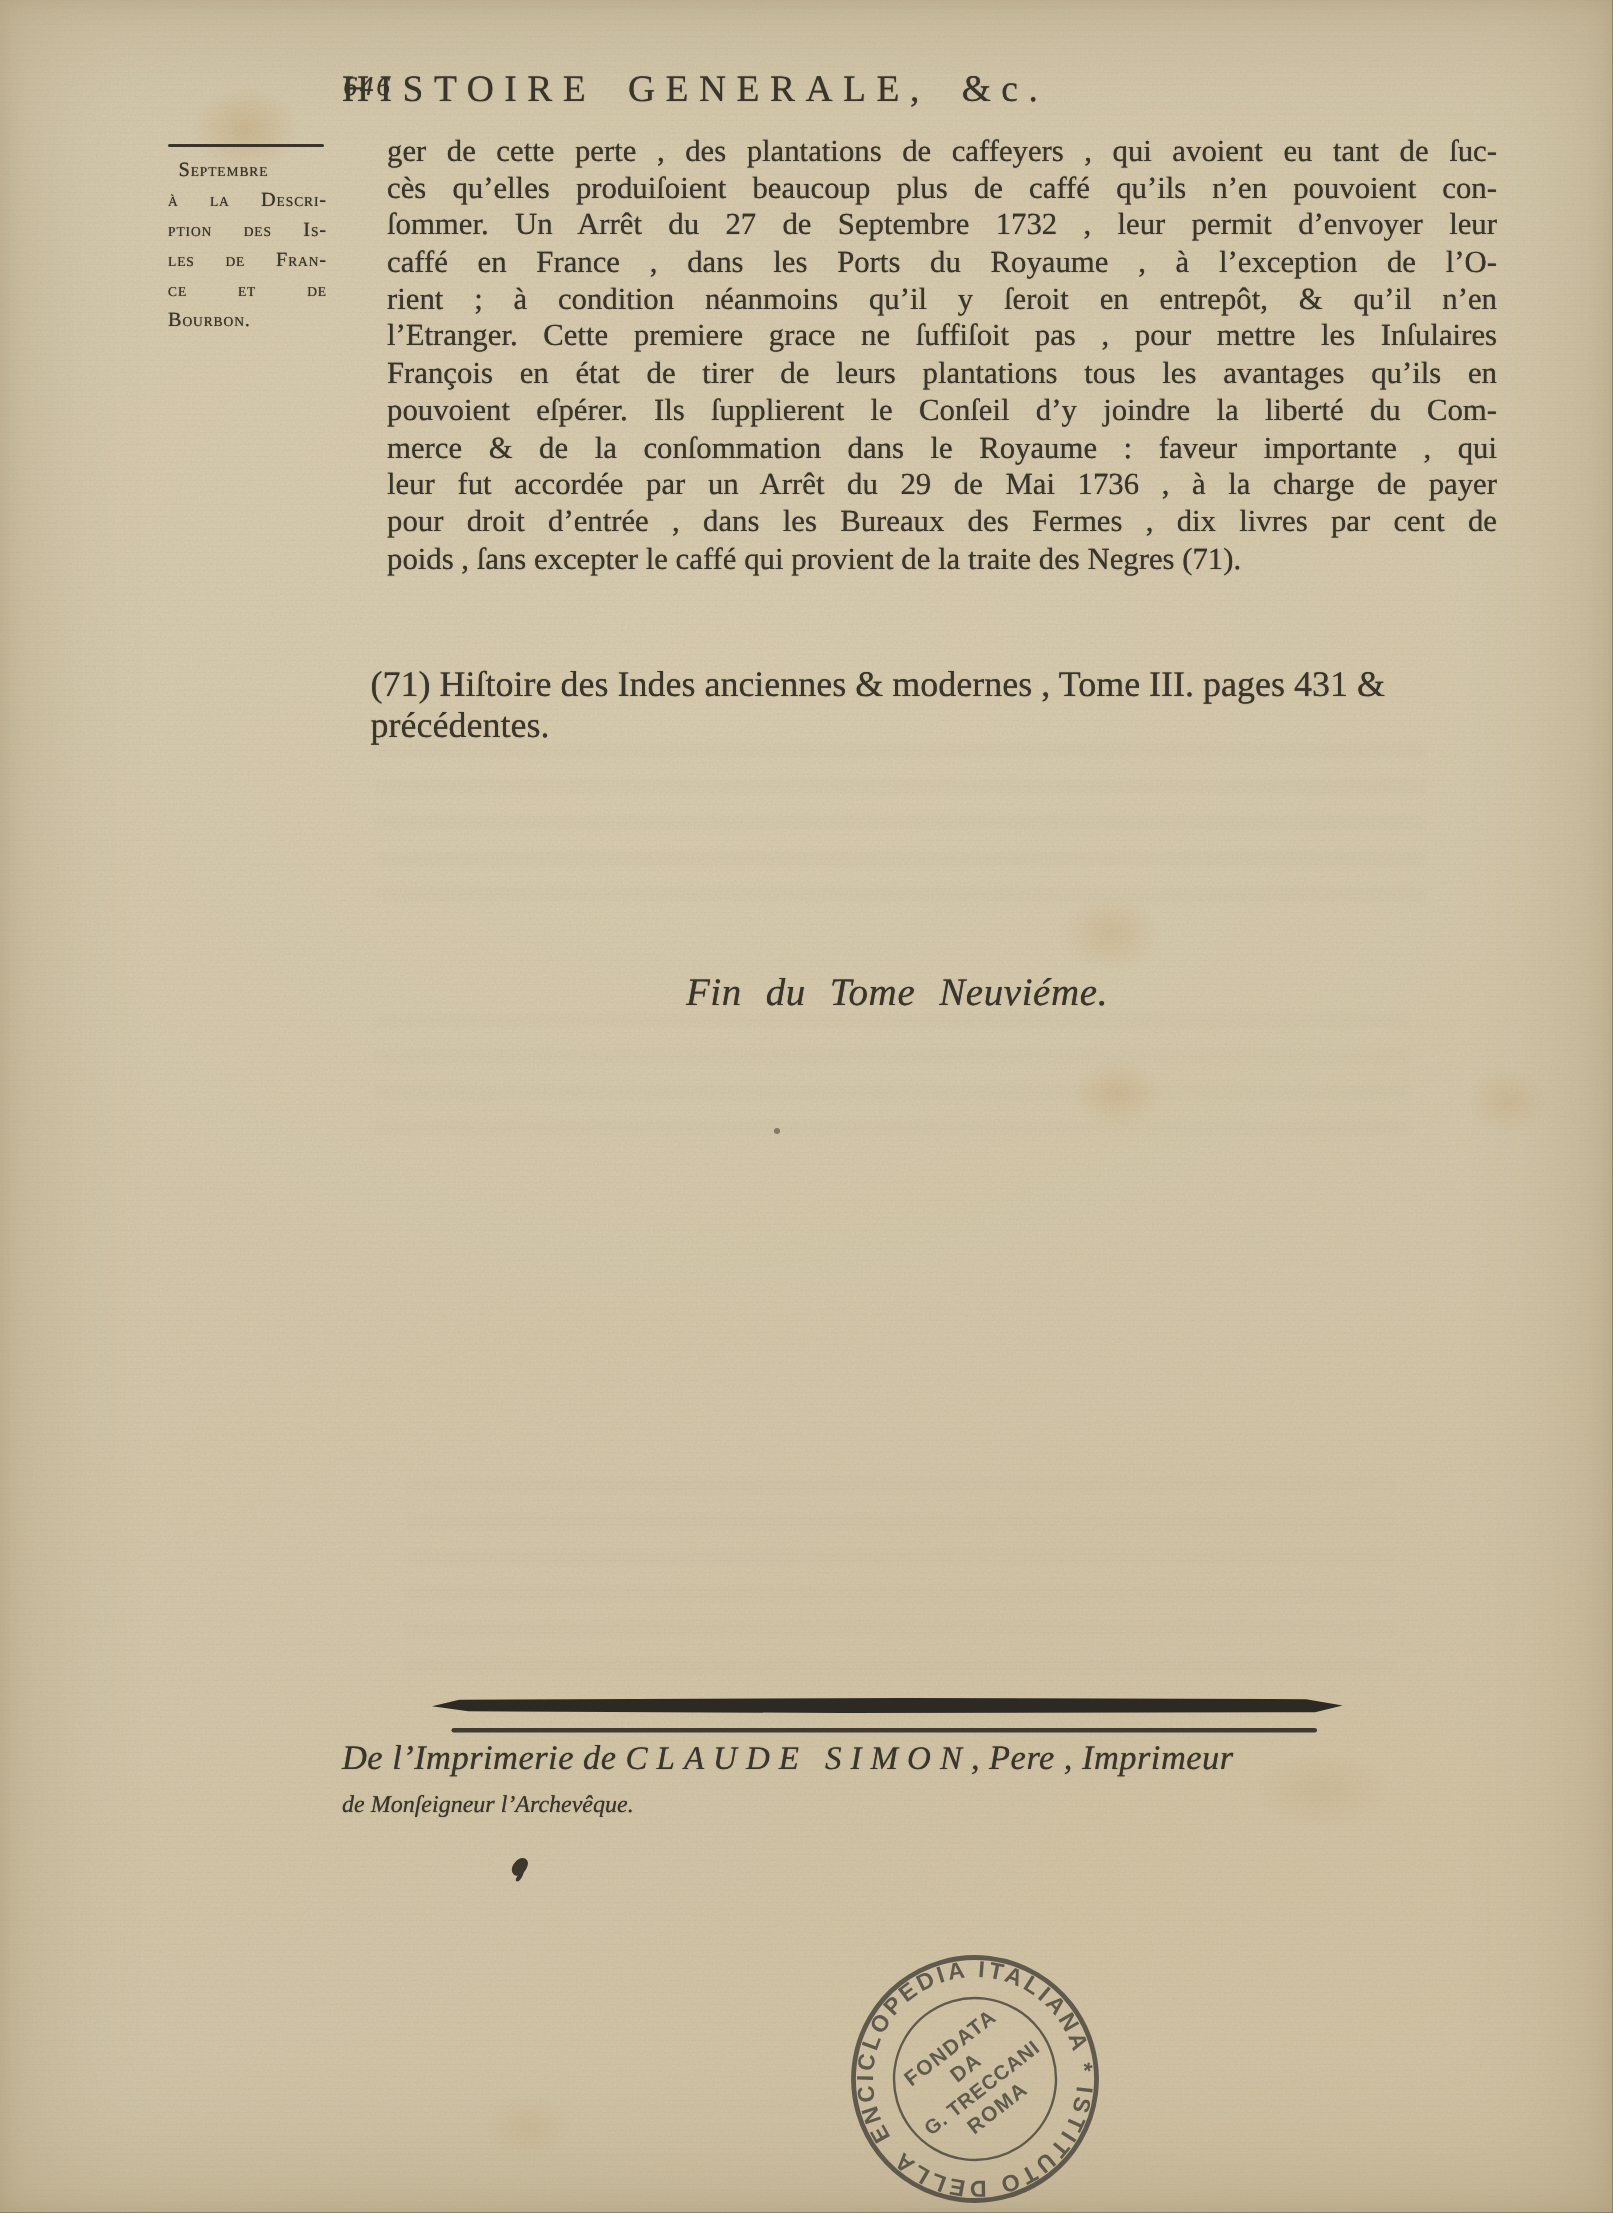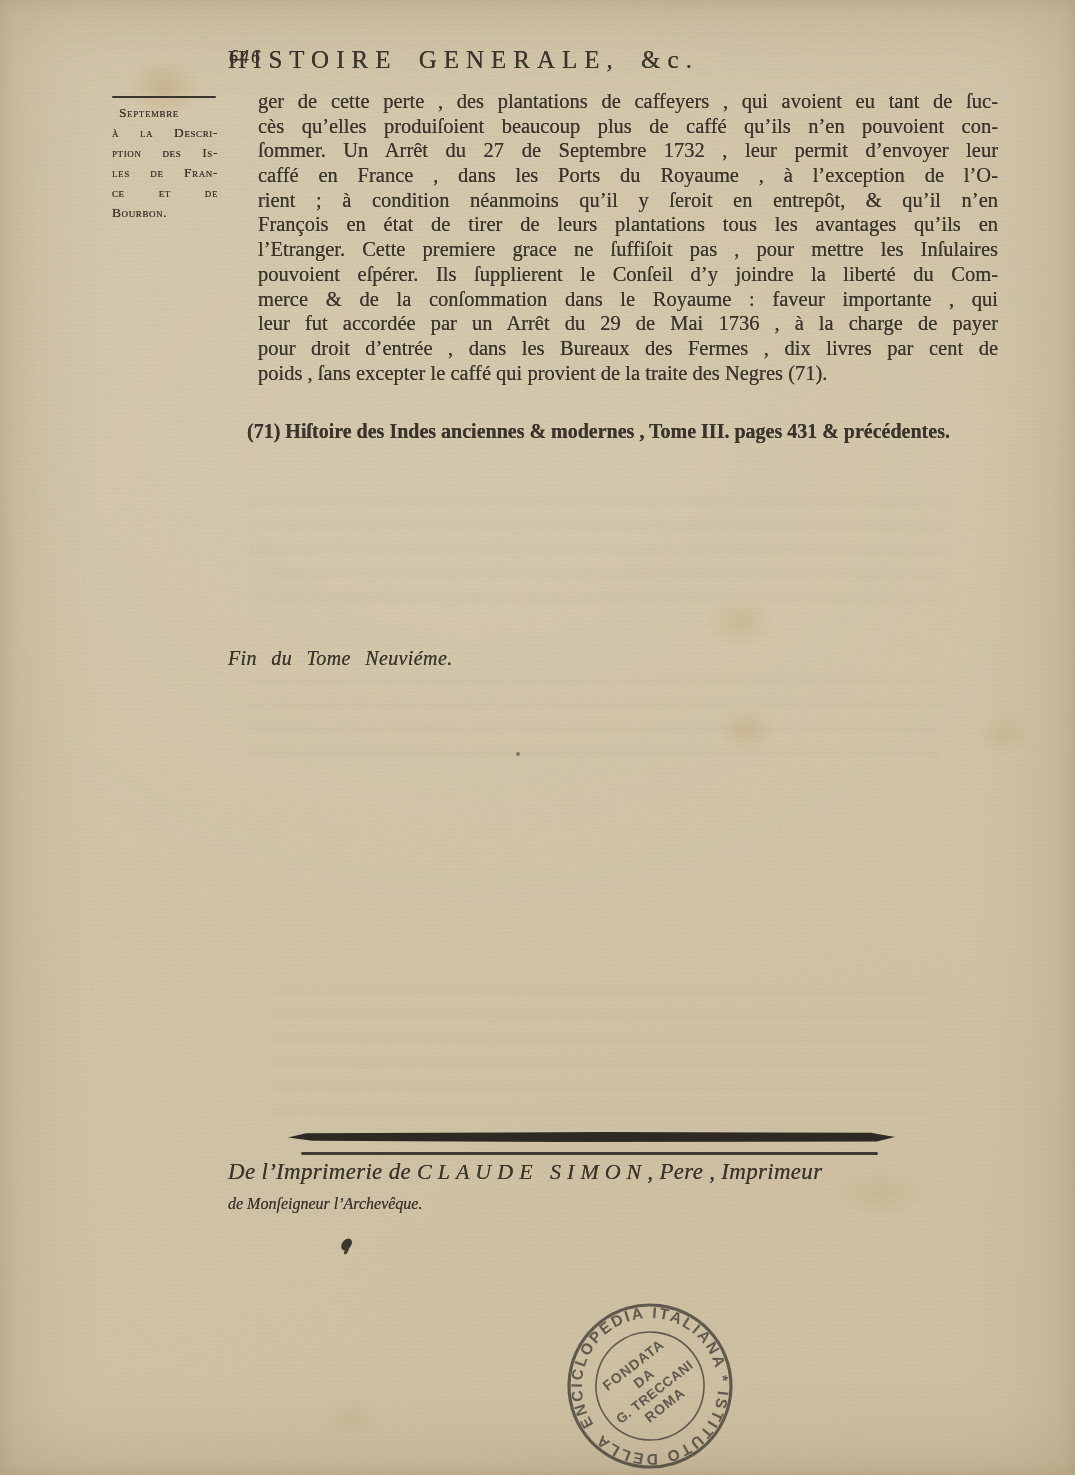--- a/index.html
+++ b/index.html
@@ -34,22 +34,22 @@
   
   .mnote{position:absolute;left:112px;top:103px;width:106px;font-size:13.5px;line-height:20px;}
   .mnote-rule{position:absolute;left:112px;top:96px;width:104px;height:2px;background:#3a352c;border-radius:1px;}
   .mnote .ln{font-variant:small-caps;letter-spacing:.6px;text-align:justify;text-align-last:justify;height:20px;overflow:hidden;}
   .mnote .ln.first{padding-left:7px;}
   .mnote .ln.last{text-align-last:left;}
   
   .bodyblock{position:absolute;left:228px;top:89px;width:740px;font-size:20.5px;line-height:24.7px;margin-left:30px;}
   .bodyblock .ln{height:24.7px;text-align:justify;text-align-last:justify;white-space:normal;overflow:hidden;}
   .bodyblock .ln.last{text-align-last:left;}
-  .footnote{position:absolute;left:247px;top:420px;width:710px;font-size:20px;font-weight:bold;}
-  .fin{position:absolute;left:228px;top:647px;width:740px;font-style:italic;font-size:20px;word-spacing:9px;letter-spacing:.4px;}
+  .footnote{position:absolute;left:247px;top:444px;width:710px;font-size:24px;}
+  .fin{position:absolute;left:228px;top:647px;width:740px;text-align:center;font-style:italic;font-size:26px;word-spacing:9px;letter-spacing:.4px;}
   
   .rule-thick{
     position:absolute;left:288px;top:1132px;width:607px;height:10px;background:#2d2a23;
     clip-path:polygon(0 55%, 3% 12%, 52% 0, 96% 8%, 100% 50%, 97% 95%, 45% 100%, 4% 88%);
   }
   .rule-thin{position:absolute;left:301px;top:1152px;width:577px;height:3px;background:#333028;border-radius:2px;opacity:.92;}
   .imprint{position:absolute;left:228px;top:1159px;width:740px;font-style:italic;}
   .imprint .l1{font-size:23px;letter-spacing:.3px;}
   .imprint .l1 .caps{letter-spacing:6px;font-size:22px;}
   .imprint .l2{font-size:16px;margin-top:10px;font-family:Liberation Serif, serif;}
@@ -110,22 +110,22 @@
     <div class="ln">ce et de</div>
     <div class="ln last">Bourbon.</div>
   </div>
 
   <div class="bodyblock ink">
     <div class="ln">ger de cette perte , des plantations de caffeyers , qui avoient eu tant de ſuc-</div>
     <div class="ln">cès qu’elles produiſoient beaucoup plus de caffé qu’ils n’en pouvoient con-</div>
     <div class="ln">ſommer. Un Arrêt du 27 de Septembre 1732 , leur permit d’envoyer leur</div>
     <div class="ln">caffé en France , dans les Ports du Royaume , à l’exception de l’O-</div>
     <div class="ln">rient ; à condition néanmoins qu’il y ſeroit en entrepôt, &amp; qu’il n’en</div>
+    <div class="ln">l’Etranger. Cette premiere grace ne ſuffiſoit pas , pour mettre les Inſulaires</div>
     <div class="ln">François en état de tirer de leurs plantations tous les avantages qu’ils en</div>
-    <div class="ln">l’Etranger. Cette premiere grace ne ſuffiſoit pas , pour mettre les Inſulaires</div>
     <div class="ln">pouvoient eſpérer. Ils ſupplierent le Conſeil d’y joindre la liberté du Com-</div>
     <div class="ln">merce &amp; de la conſommation dans le Royaume : faveur importante , qui</div>
     <div class="ln">leur fut accordée par un Arrêt du 29 de Mai 1736 , à la charge de payer</div>
     <div class="ln">pour droit d’entrée , dans les Bureaux des Fermes , dix livres par cent de</div>
     <div class="ln last">poids , ſans excepter le caffé qui provient de la traite des Negres (71).</div>
   </div>
 
   <div class="footnote ink">(71) Hiſtoire des Indes anciennes &amp; modernes , Tome III. pages 431 &amp; précédentes.</div>
 
   <div class="fin ink">Fin du Tome Neuviéme.</div>

